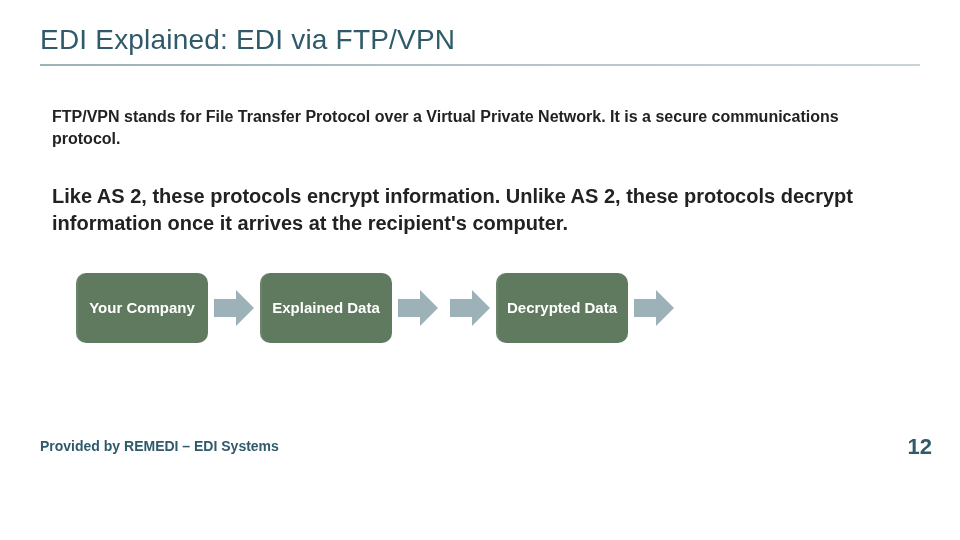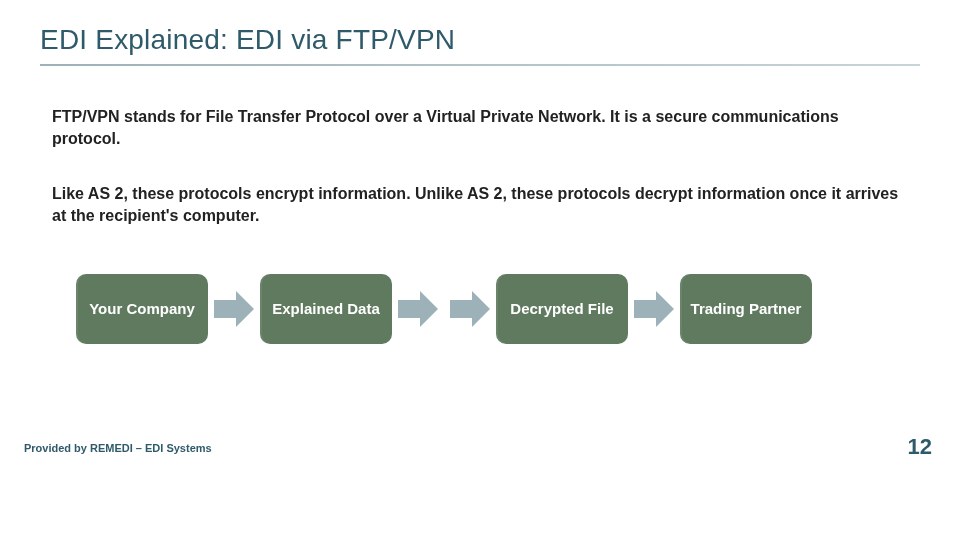--- a/index.html
+++ b/index.html
@@ -2,27 +2,27 @@
 <html><head>
 <meta charset="utf-8">
 <style>
   * { margin: 0; padding: 0; box-sizing: border-box; }
   html, body { width: 960px; height: 540px; font-family: Arial, Helvetica, sans-serif; background: #fff; color: #333; overflow: hidden; }
   .slide { position: relative; width: 960px; height: 472px; padding: 20px 40px 0 40px; }
   .title { font-size: 28px; color: #2f5a6a; font-weight: 400; letter-spacing: 0.2px; margin-top: 4px; }
   .title-underline { height: 2px; background: linear-gradient(to right, #9cb1b8 0%, #c9d4d8 100%); margin-top: 8px; margin-bottom: 40px; }
   .body { padding: 0 12px; }
   .para { font-size: 16px; font-weight: 700; color: #222; line-height: 1.35; margin-bottom: 34px; margin-top: 16px; }
-  .para2 { font-size: 16px; font-weight: 700; color: #222; line-height: 1.35; margin-bottom: 48px; }
+  .para2 { font-size: 20px; font-weight: 700; color: #222; line-height: 1.35; margin-bottom: 36px; }
   .flow { display: flex; align-items: center; justify-content: flex-start; gap: 0; padding-left: 24px; }
   .node { width: 132px; height: 70px; background: #5f7a5f; border-radius: 10px; color: #fff; display: flex; align-items: center; justify-content: center; text-align: center; font-size: 15px; font-weight: 700; line-height: 1.2; padding: 6px; box-shadow: 2px 0 0 rgba(255,255,255,0.08) inset; }
   .arrow { width: 40px; height: 36px; margin: 0 6px; position: relative; }
   .arrow .shaft { position: absolute; left: 0; top: 9px; width: 22px; height: 18px; background: #9cb1b8; }
   .arrow .head { position: absolute; left: 22px; top: 0; width: 0; height: 0; border-top: 18px solid transparent; border-bottom: 18px solid transparent; border-left: 18px solid #9cb1b8; }
-  .footer { position: absolute; left: 24px; bottom: 18px; font-size: 11px; font-weight: 700; color: #2f5a6a; }
+  .footer { position: absolute; left: 40px; bottom: 18px; font-size: 14px; font-weight: 700; color: #2f5a6a; }
   .pagenum { position: absolute; right: 28px; bottom: 12px; font-size: 22px; font-weight: 700; color: #2f5a6a; }
 </style>
 </head>
 <body>
 
 <div class="slide">
   <h1 class="title">EDI Explained: EDI via FTP/VPN</h1>
   <div class="title-underline"></div>
 
   <div class="body">
@@ -37,24 +37,23 @@
         </div>
       <div class="node">Explained Data</div>
       <div class="arrow">
           <div class="shaft"></div>
           <div class="head"></div>
         </div>
       <div class="arrow">
           <div class="shaft"></div>
           <div class="head"></div>
         </div>
-      <div class="node">Decrypted File</div>
+      <div class="node">Decrypted Data</div>
       <div class="arrow">
           <div class="shaft"></div>
           <div class="head"></div>
         </div>
-      <div class="node">Trading Partner</div>
     </div>
   </div>
 
   <div class="footer">Provided by REMEDI – EDI Systems</div>
   <div class="pagenum">12</div>
 </div>
 
 </body></html>

